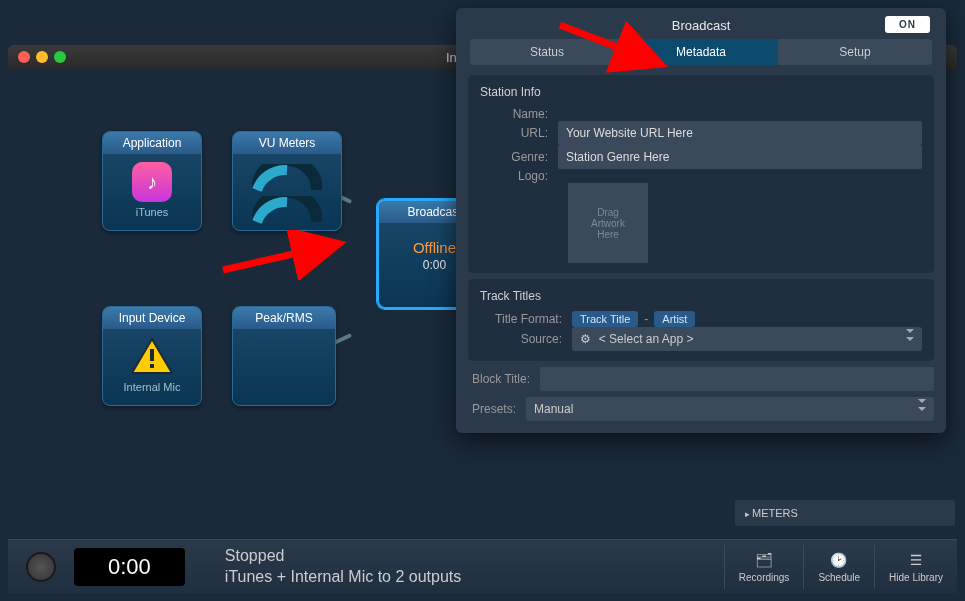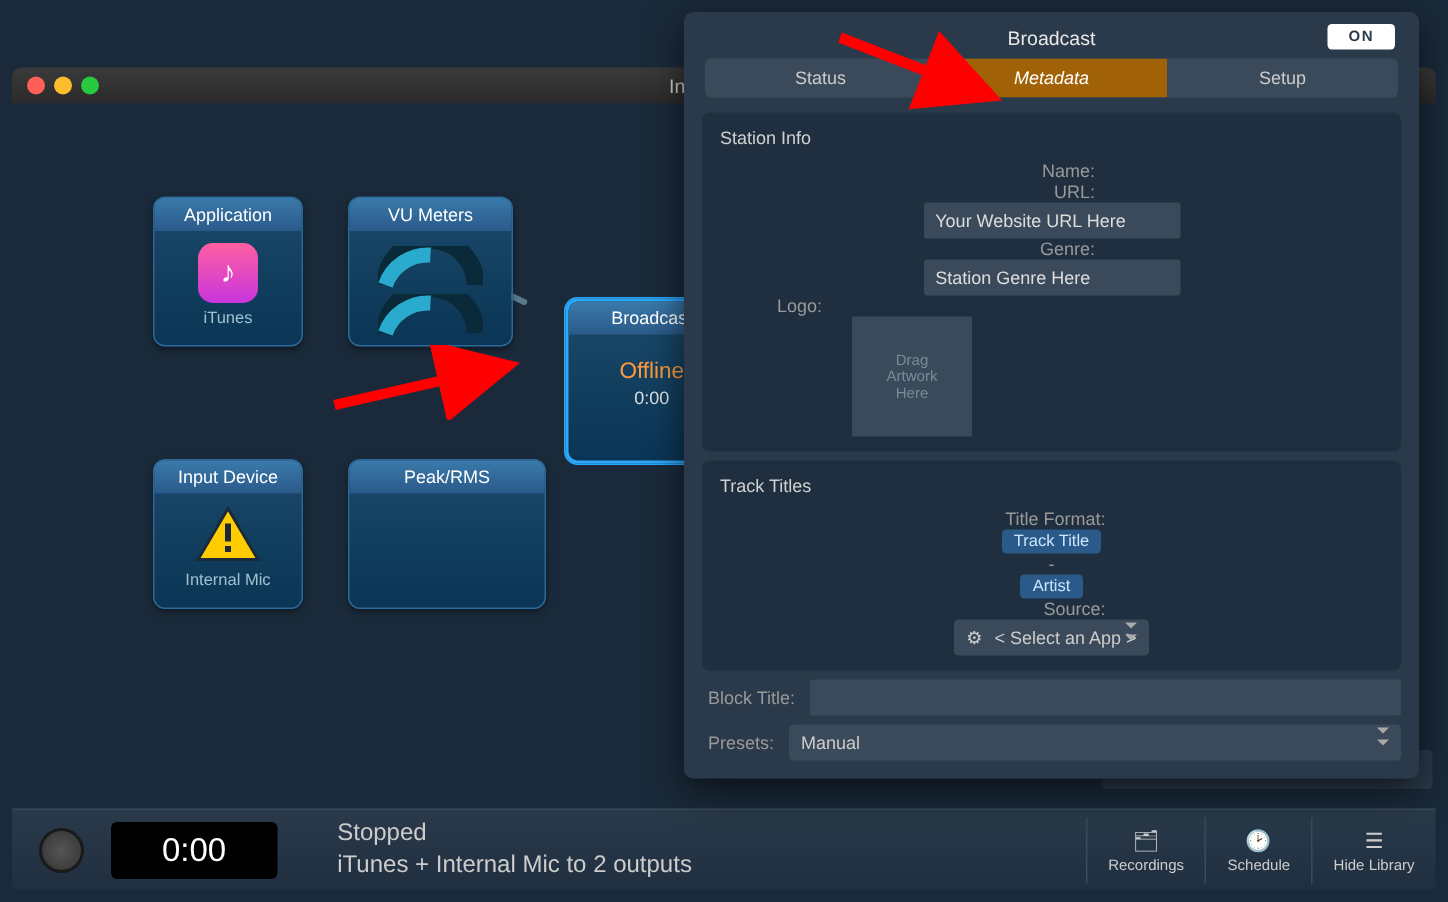--- a/index.html
+++ b/index.html
@@ -20,21 +20,21 @@
 
 .node { position: absolute; background: linear-gradient(#1c4a6a, #0a3555); border: 1px solid #2a6a9a; border-radius: 8px; box-shadow: inset 0 1px 0 rgba(255,255,255,0.1), 0 2px 4px rgba(0,0,0,0.4); margin-left: 34px; }
 .node-header { background: linear-gradient(#3a7aaa, #2a5a8a); color: #fff; font-size: 12px; text-align: center; padding: 4px 0; border-radius: 7px 7px 0 0; }
 .node-body { display: flex; flex-direction: column; align-items: center; justify-content: center; padding: 8px; }
 .node-label { color: #a0c0d0; font-size: 11px; margin-top: 4px; }
 
 .node-app { left: 60px; top: 62px; width: 100px; height: 100px; }
 .node-vu  { left: 190px; top: 62px; width: 110px; height: 100px; }
 .node-broadcast { left: 335px; top: 130px; width: 115px; height: 110px; border: 2px solid #2aaaff; box-shadow: 0 0 0 1px #2aaaff, inset 0 1px 0 rgba(255,255,255,0.1); }
 .node-input { left: 60px; top: 237px; width: 100px; height: 100px; }
-.node-peak { left: 190px; top: 237px; width: 132px; height: 100px; }
+.node-peak { left: 190px; top: 237px; width: 104px; height: 100px; }
 
 .itunes-icon { width: 40px; height: 40px; border-radius: 10px; background: linear-gradient(#ff5fa2, #c835dd); display: flex; align-items: center; justify-content: center; color: #fff; font-size: 20px; }
 .warn-icon { width: 44px; height: 40px; }
 .vu-gauge { width: 70px; height: 28px; margin: 2px 0; }
 .peak-box { width: 60px; background: #0a2a3a; border: 1px solid #0a3a5a; font-size: 8px; color: #a0c0d0; text-align: center; line-height: 1.3; padding: 2px; }
 
 .bc-status { color: #ff9a3a; font-size: 15px; font-weight: 500; margin-top: 8px; }
 .bc-time { color: #e0e0e0; font-size: 12px; margin-top: 2px; }
 
 
@@ -42,25 +42,25 @@
 
 
 .arrow { position: absolute; z-index: 300; }
 
 
 .panel { position: absolute; left: 456px; top: 8px; width: 490px; background: #2a3a4a; border-radius: 6px; box-shadow: 0 8px 24px rgba(0,0,0,0.6); z-index: 200; padding-bottom: 6px; }
 .panel-title { color: #e8e8e8; text-align: center; font-size: 13px; padding: 10px 0 6px; position: relative; }
 .on-toggle { position: absolute; right: 16px; top: 8px; background: #fff; color: #2a3a4a; font-size: 10px; font-weight: bold; padding: 3px 14px; border-radius: 3px; letter-spacing: 1px; }
 .tabbar { display: flex; margin: 0 14px 10px; border-radius: 4px; overflow: hidden; background: #3a4a5a; }
 .tab { flex: 1; text-align: center; padding: 6px 0; font-size: 12px; color: #ccc; cursor: pointer; }
-.tab.active { background: #a16207; color: #fff; font-style: italic; }
+.tab.active { background: #0c4a6e; color: #fff; }
 
 .section { background: #1f2f3f; margin: 6px 12px; border-radius: 5px; padding: 10px 12px; }
 .section-title { color: #d0d0d0; font-size: 12px; margin-bottom: 8px; }
-.row { display: flex; align-items: center; margin: 0 0; flex-direction: column; }
+.row { display: flex; align-items: center; margin: 0 0; }
 .row-label { width: 78px; text-align: right; color: #999; font-size: 12px; padding-right: 10px; }
 .row-input { flex: 1; background: #3a4a5a; color: #ddd; font-size: 12px; padding: 5px 8px; border: none; border-radius: 2px; }
 .logo-drop { width: 80px; height: 80px; background: #3a4a5a; color: #7a8a9a; font-size: 10px; display: flex; align-items: center; justify-content: center; text-align: center; margin-left: 88px; }
 .tag { background: #2a5a8a; color: #cce5ff; font-size: 11px; padding: 2px 8px; border-radius: 3px; }
 .dash { color: #999; font-size: 12px; padding: 0 6px; }
 .select { flex: 1; background: #3a4a5a; color: #ccc; font-size: 12px; padding: 5px 8px; border-radius: 3px; position: relative; display: flex; align-items: center; gap: 8px; }
 .select::after { content: ""; position: absolute; right: 8px; top: 50%; transform: translateY(-50%); width: 0; height: 0; border-left: 4px solid transparent; border-right: 4px solid transparent; border-top: 4px solid #aaa; filter: drop-shadow(0 -8px 0 #aaa); }
 
 .bottom-row { display: flex; align-items: center; margin: 6px 12px; }
 .bottom-row .row-label { width: auto; padding: 0 10px 0 4px; }

